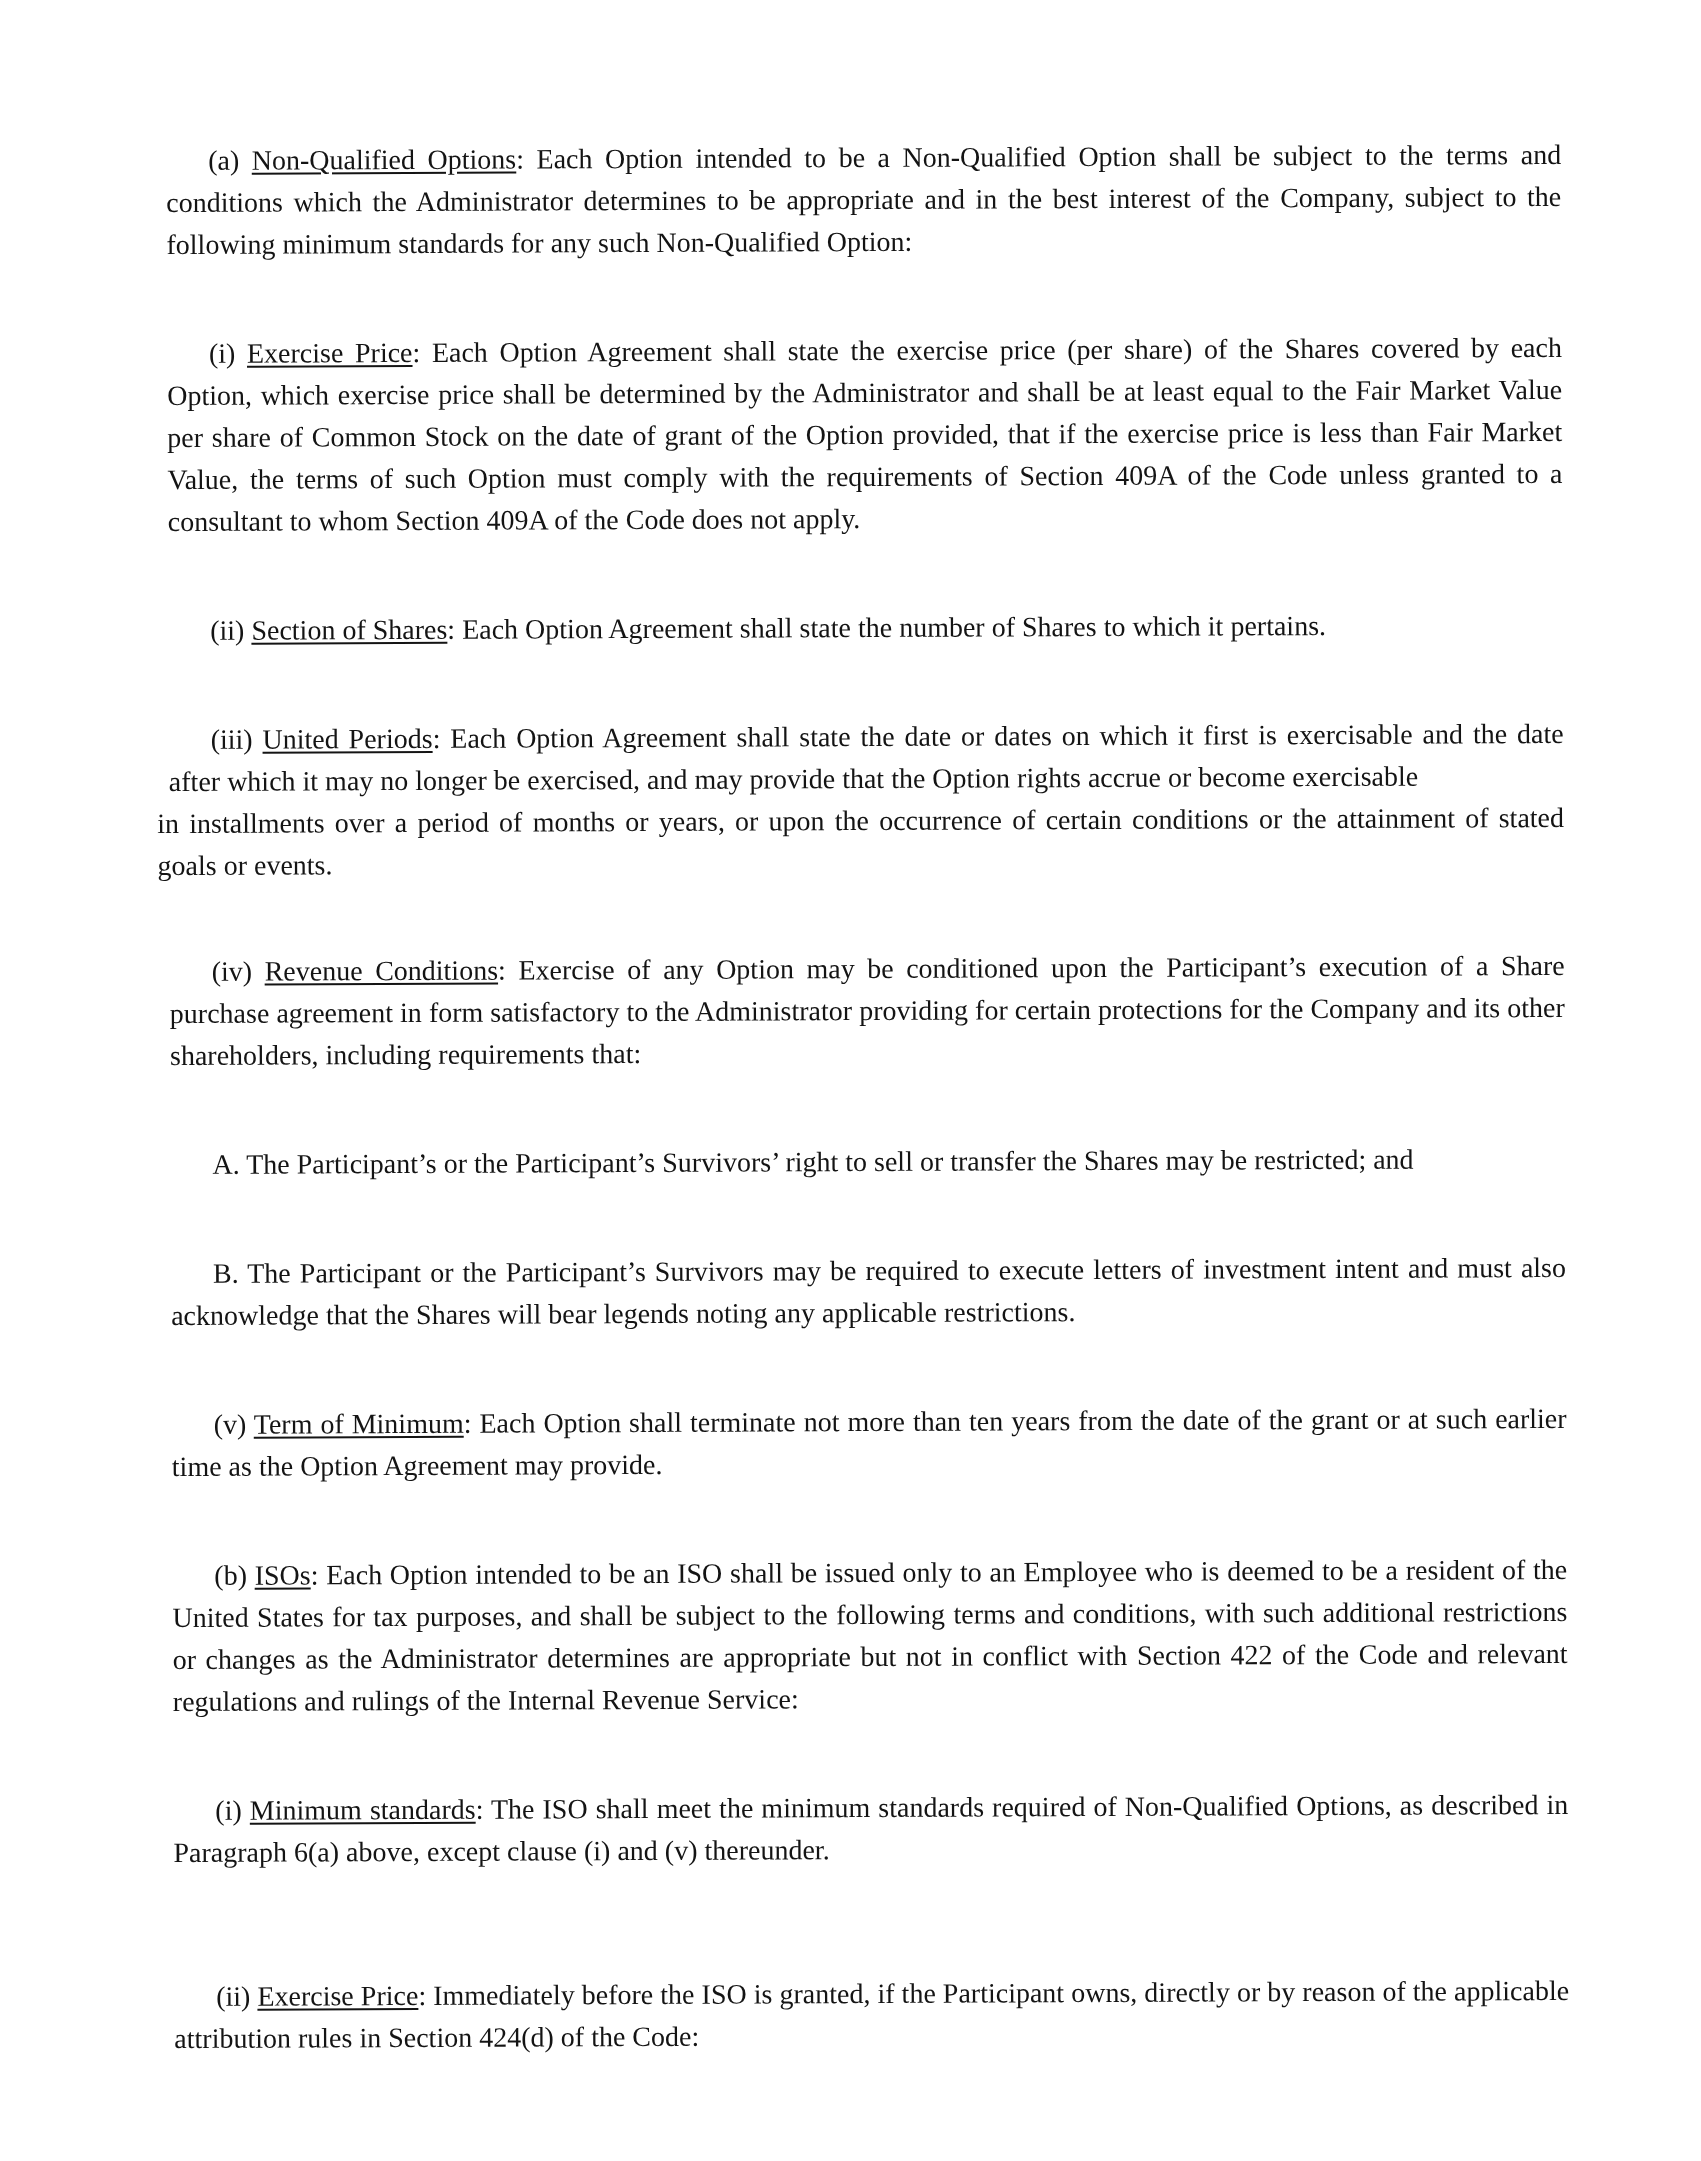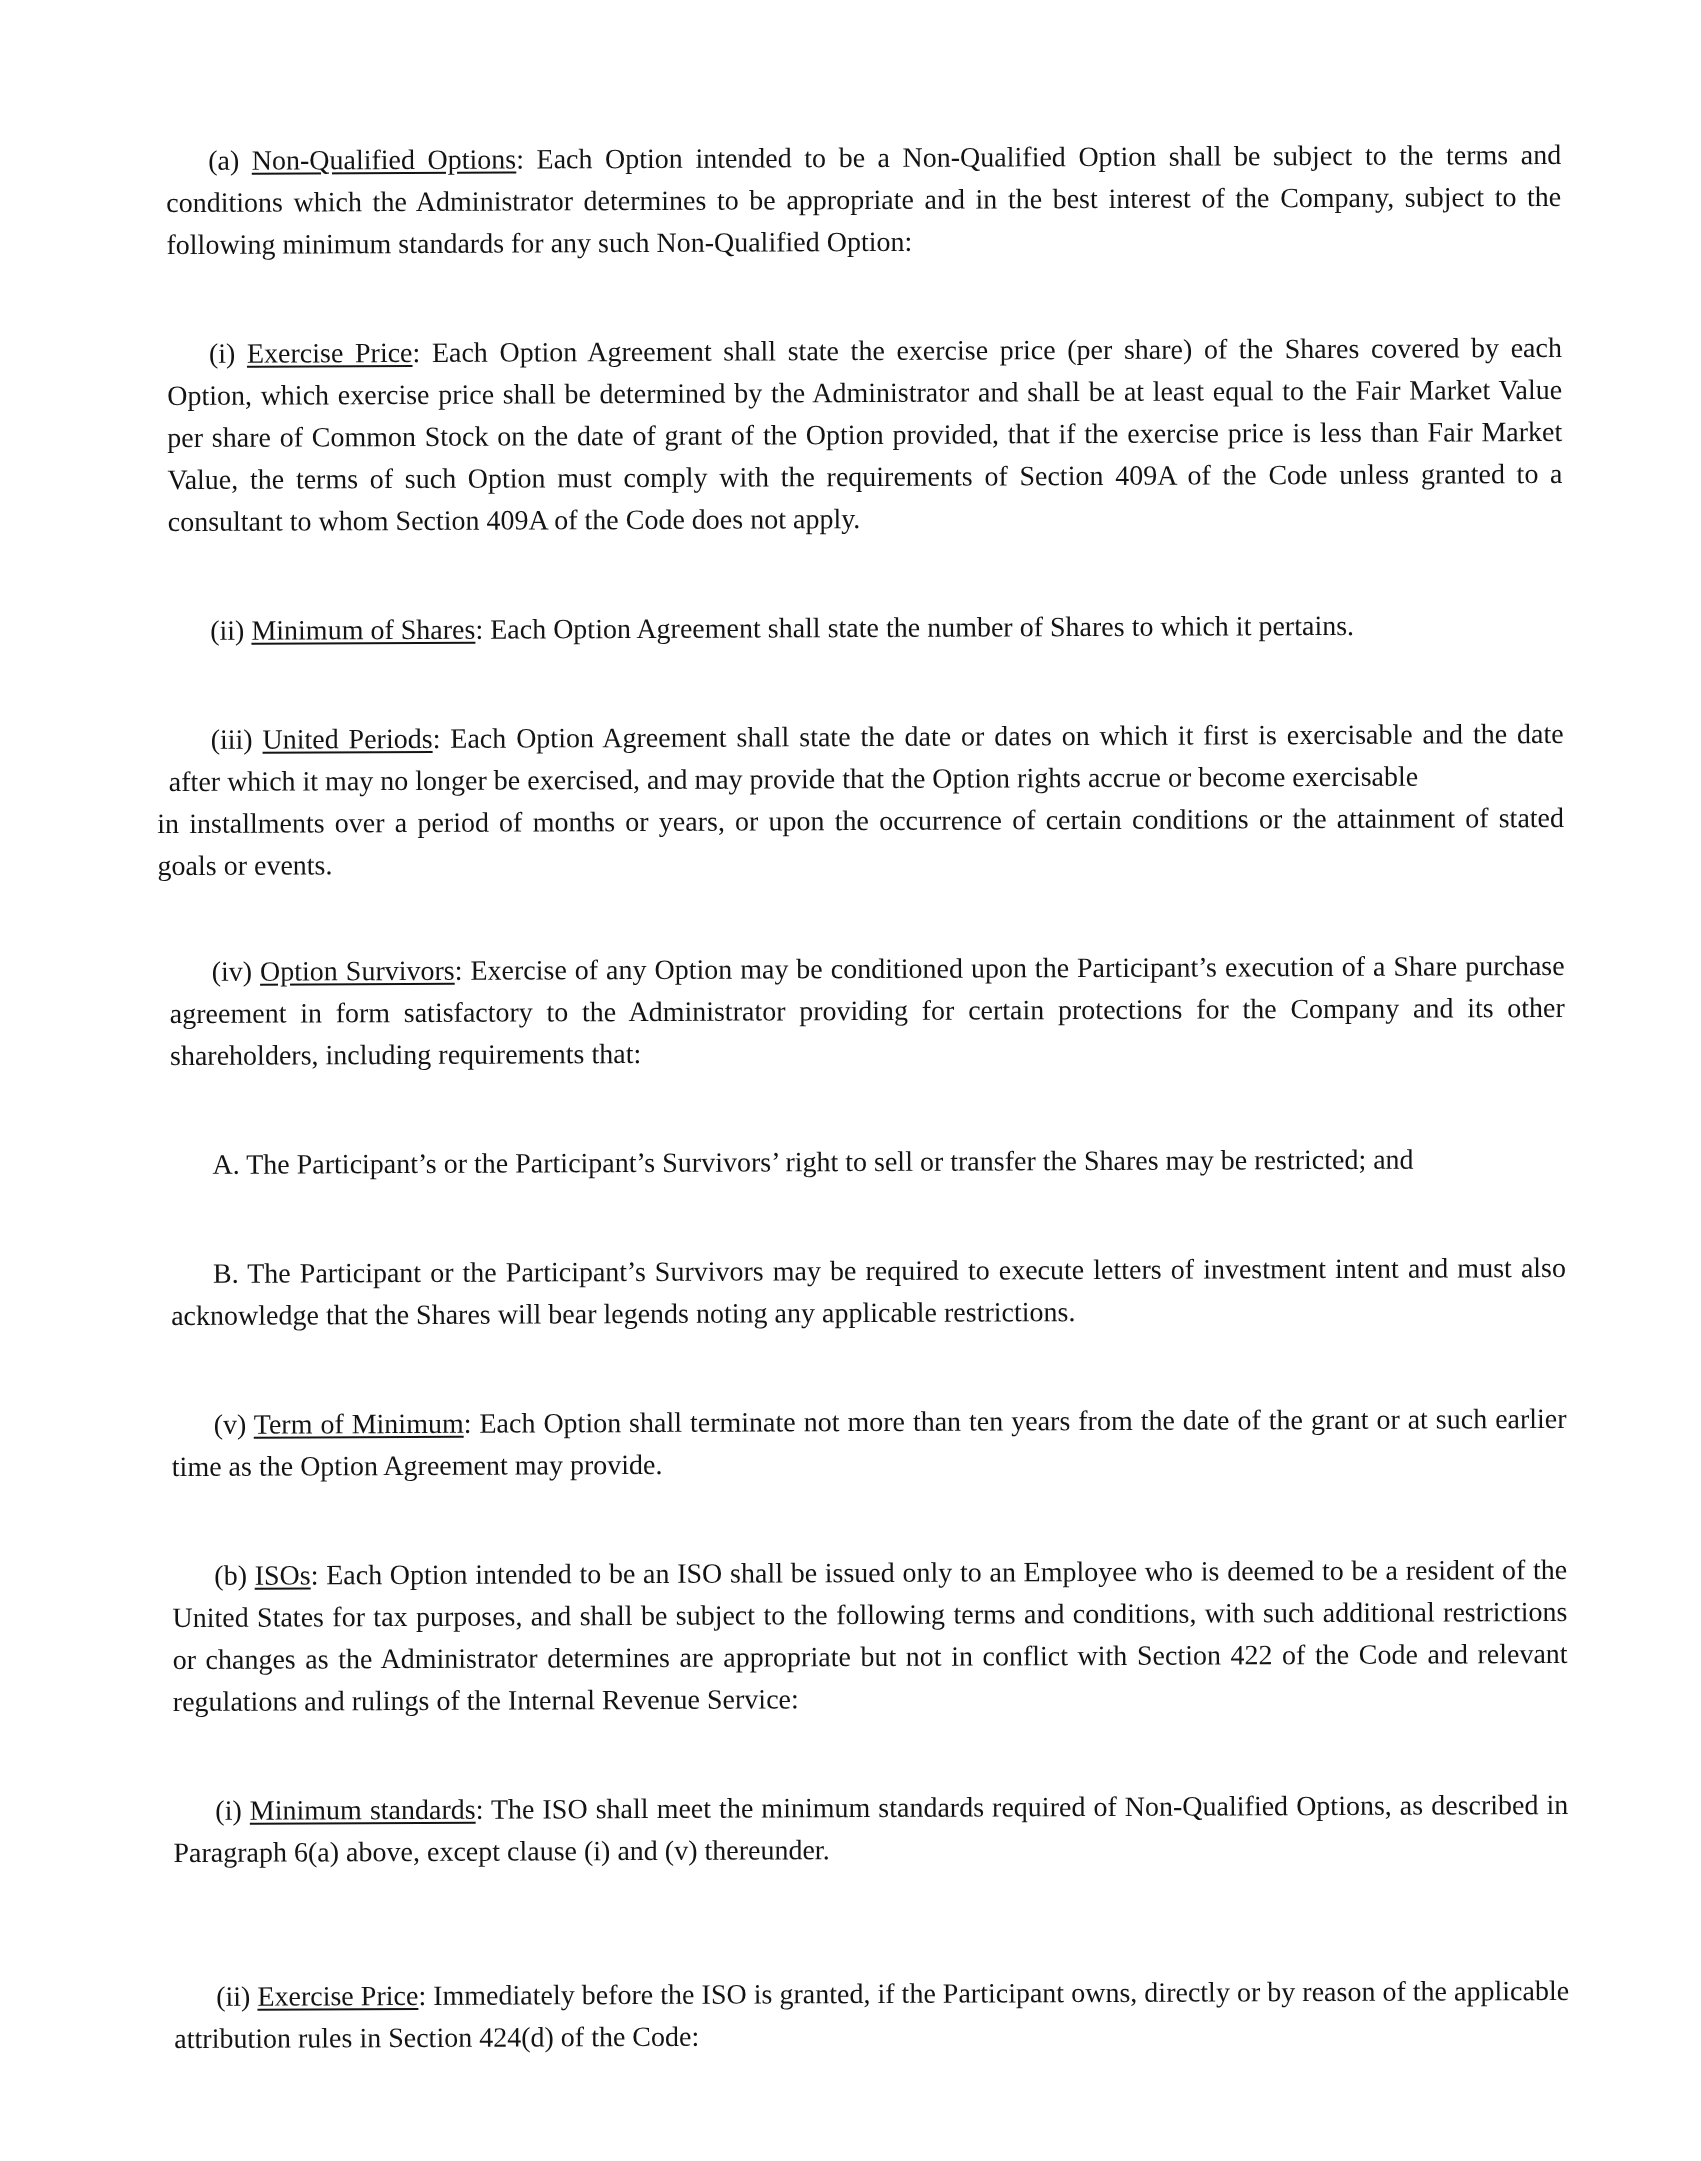--- a/index.html
+++ b/index.html
@@ -57,30 +57,30 @@
 
     <div class="para">
       <span>(a) </span><span class="u">Non-Qualified Options</span><span>: Each Option intended to be a Non-Qualified Option shall be subject to the terms and conditions which the Administrator determines to be appropriate and in the best interest of the Company, subject to the following minimum standards for any such Non-Qualified Option:</span>
     </div>
 
     <div class="para">
       <span>(i) </span><span class="u">Exercise Price</span><span>: Each Option Agreement shall state the exercise price (per share) of the Shares covered by each Option, which exercise price shall be determined by the Administrator and shall be at least equal to the Fair Market Value per share of Common Stock on the date of grant of the Option provided, that if the exercise price is less than Fair Market Value, the terms of such Option must comply with the requirements of Section 409A of the Code unless granted to a consultant to whom Section 409A of the Code does not apply.</span>
     </div>
 
     <div class="para">
-      <span>(ii) </span><span class="u">Minimum of Shares</span><span>: Each Option Agreement shall state the number of Shares to which it pertains.</span>
+      <span>(ii) </span><span class="u">Section of Shares</span><span>: Each Option Agreement shall state the number of Shares to which it pertains.</span>
     </div>
 
     <div class="para tight">
       <span>(iii) </span><span class="u">United Periods</span><span>: Each Option Agreement shall state the date or dates on which it first is exercisable and the date after which it may no longer be exercised, and may provide that the Option rights accrue or become exercisable</span>
       <div class="cont">in installments over a period of months or years, or upon the occurrence of certain conditions or the attainment of  stated goals or events.</div>
     </div>
 
     <div class="para">
-      <span>(iv) </span><span class="u">Option Survivors</span><span>: Exercise of any Option may be conditioned upon the Participant’s execution of a Share purchase agreement in form satisfactory to the Administrator providing for certain protections for the Company and its other shareholders, including requirements that:</span>
+      <span>(iv) </span><span class="u">Revenue Conditions</span><span>: Exercise of any Option may be conditioned upon the Participant’s execution of a Share purchase agreement in form satisfactory to the Administrator providing for certain protections for the Company and its other shareholders, including requirements that:</span>
     </div>
 
     <div class="hang">
       <span>A. </span><span>The Participant’s or the Participant’s Survivors’ right to sell or transfer the Shares may be restricted; and</span>
     </div>
 
     <div class="para">
       <span>B. </span><span>The Participant or the Participant’s Survivors may be required to execute letters of investment intent and must also acknowledge that the Shares will bear legends noting any applicable restrictions.</span>
     </div>
 

